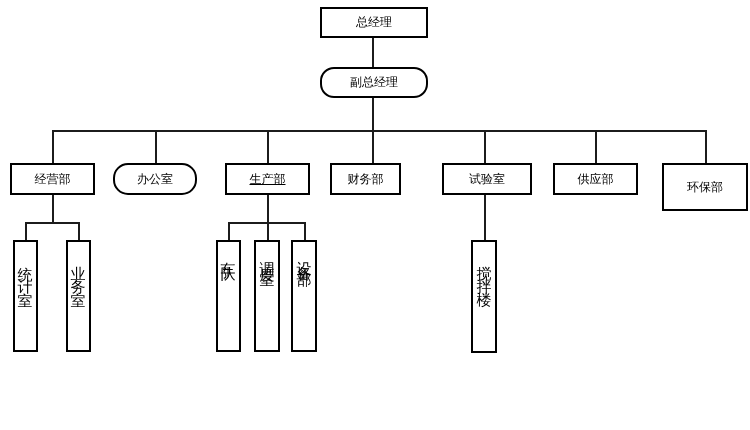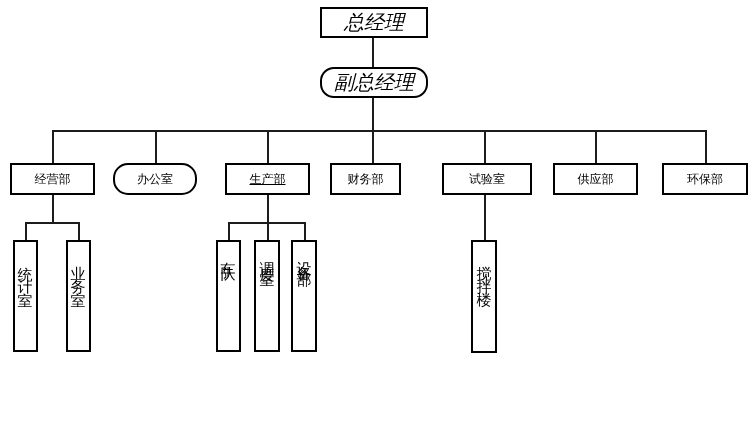--- a/index.html
+++ b/index.html
@@ -20,21 +20,21 @@
     box-sizing: border-box;
     border: 2px solid #000000;
     background: #ffffff;
     display: flex;
     align-items: center;
     justify-content: center;
     font-size: 12px;
     color: #000000;
     white-space: nowrap;
   }
-  .box.exec { font-size: 20px; font-style: italic; }
+  .box.exec { font-size: 12px; }
   .vbox {
     position: absolute;
     box-sizing: border-box;
     border: 2px solid #000000;
     background: #ffffff;
     writing-mode: vertical-rl;
     text-orientation: upright;
     font-size: 15px;
     color: #000000;
     line-height: 21px;
@@ -73,21 +73,21 @@
   <div class="vline" style="left:484px; top:130px; height:33px;"></div>
   <div class="vline" style="left:595px; top:130px; height:33px;"></div>
   <div class="vline" style="left:705px; top:130px; height:33px;"></div>
 
   <div class="box" style="left:10px;  top:163px; width:85px; height:32px;">经营部</div>
   <div class="box" style="left:113px; top:163px; width:84px; height:32px;border-radius:15px;">办公室</div>
   <div class="box" style="left:225px; top:163px; width:85px; height:32px;text-decoration:underline;">生产部</div>
   <div class="box" style="left:330px; top:163px; width:71px; height:32px;">财务部</div>
   <div class="box" style="left:442px; top:163px; width:90px; height:32px;">试验室</div>
   <div class="box" style="left:553px; top:163px; width:85px; height:32px;">供应部</div>
-  <div class="box" style="left:662px; top:163px; width:86px; height:32px;">环保部</div>
+  <div class="box" style="left:662px; top:163px; width:86px; height:48px;">环保部</div>
 
   <div class="vline" style="left:52px; top:195px; height:27px;"></div>
   <div class="hline" style="left:25px; top:222px; width:54px;"></div>
   <div class="vline" style="left:25px; top:222px; height:18px;"></div>
   <div class="vline" style="left:78px; top:222px; height:18px;"></div>
 
   <div class="vline" style="left:267px; top:195px; height:45px;"></div>
   <div class="hline" style="left:228px; top:222px; width:77px;"></div>
   <div class="vline" style="left:228px; top:222px; height:18px;"></div>
   <div class="vline" style="left:304px; top:222px; height:18px;"></div>

